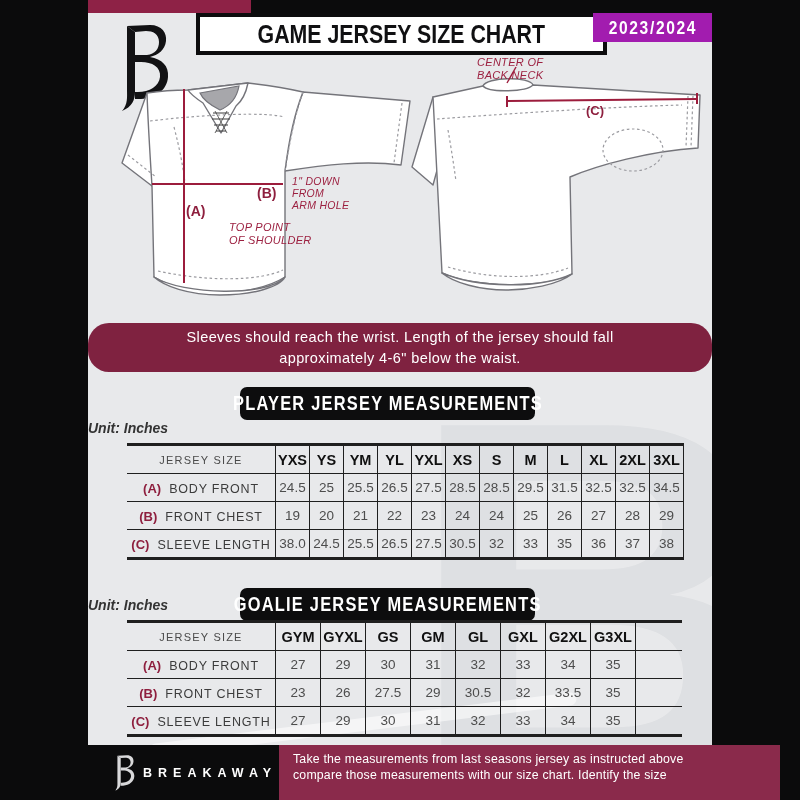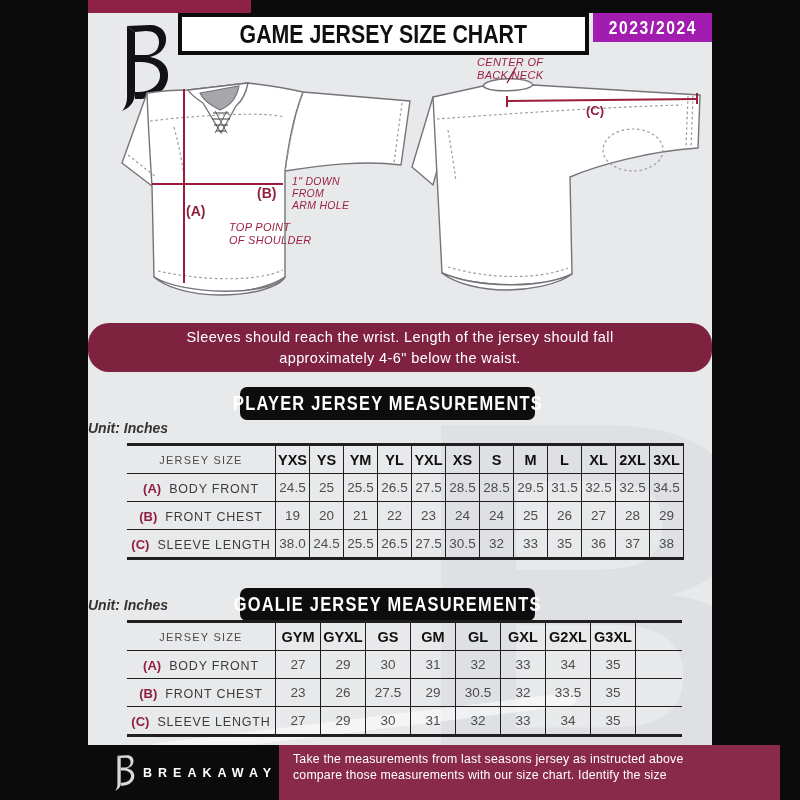--- a/index.html
+++ b/index.html
@@ -8,21 +8,21 @@
   .abs{position:absolute;}
   
   #content-panel{left:88px;top:13px;width:624px;height:732px;background:#e8e9eb;overflow:hidden;}
   #top-tab{left:88px;top:0;width:163px;height:13px;background:#8e2246;}
   
   #watermark-b{right:-70px;top:330px;font-size:520px;font-weight:bold;color:rgba(45,50,75,0.05);
                line-height:1;user-select:none;}
   #watermark-swoosh{left:60px;top:705px;width:430px;height:13px;background:rgba(255,255,255,0.55);
                transform:rotate(-7deg);border-radius:8px;}
   
-  #title-frame{left:178px;top:13px;width:411px;height:42px;background:#0c0c0d;}
+  #title-frame{left:196px;top:13px;width:411px;height:42px;background:#0c0c0d;}
   #title-box{left:4px;top:4px;width:403px;height:34px;background:#fff;display:flex;align-items:center;justify-content:center;}
   #page-title{font-size:26px;font-weight:800;color:#101012;}
   .cond{display:inline-block;transform:scaleX(.82);white-space:nowrap;}
   #year-box{left:593px;top:13px;width:119px;height:29px;background:#a21caf;display:flex;align-items:center;justify-content:center;}
   #year-label{color:#fff;font-size:19px;font-weight:700;letter-spacing:2px;}
   
   .logo-b path{fill:#121214;}
   .logo-b.light path{fill:#d9d9db;}
   
   .acc-tag{color:#8e1f3e;font-weight:800;font-size:14px;}

